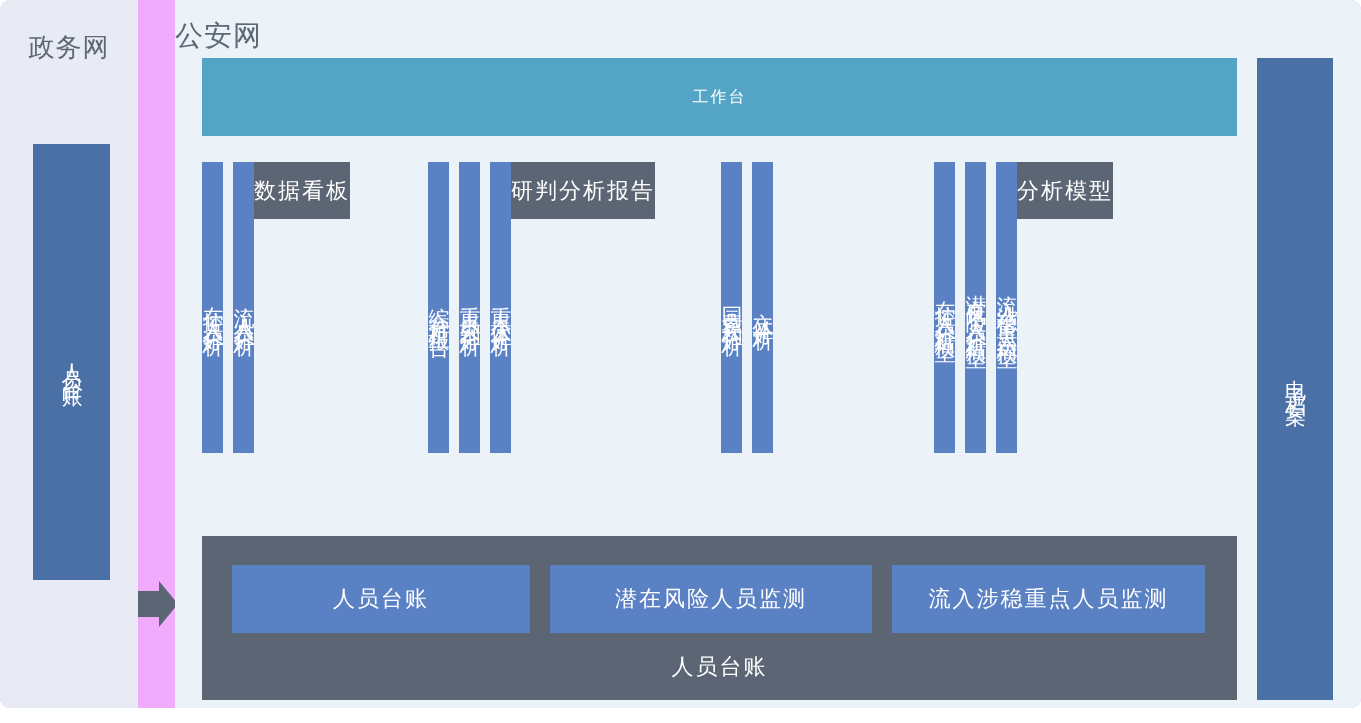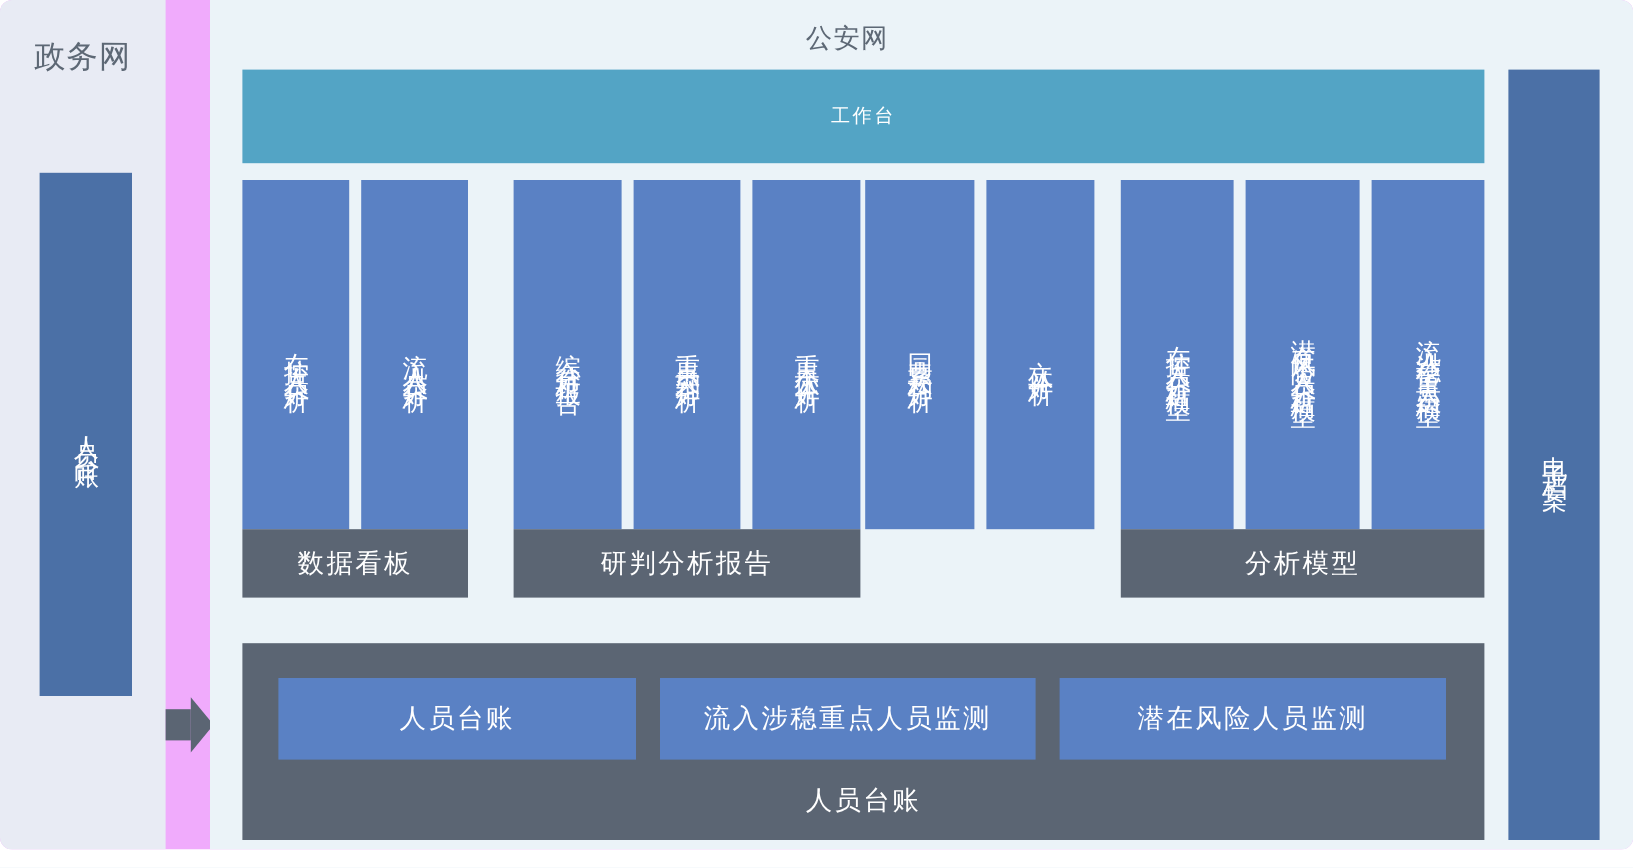--- a/index.html
+++ b/index.html
@@ -31,28 +31,28 @@
 
   
   .flow-arrow{position:absolute;left:138px;top:581px;width:40px;height:46px;
               display:flex;align-items:center;}
   .flow-arrow .shaft{width:21px;height:26px;background:var(--dark-gray);}
   .flow-arrow .head{width:0;height:0;border-top:23px solid transparent;
                     border-bottom:23px solid transparent;border-left:19px solid var(--dark-gray);}
 
   
   .police-panel{position:absolute;left:175px;top:0;width:1186px;height:723px;background:var(--panel-right-bg);}
-  .police-title{position:absolute;left:0;top:17px;width:1062px;text-align:center;
-                font-size:22px;color:var(--title-gray);letter-spacing:1px;}
+  .police-title{position:absolute;left:0;top:17px;width:1062px;
+                font-size:28px;color:var(--title-gray);letter-spacing:1px;}
   .workbench{position:absolute;left:27px;top:58px;width:1035px;height:78px;background:var(--teal);
              display:flex;align-items:center;justify-content:center;
              color:var(--white-text);font-size:16px;letter-spacing:2px;}
 
   
-  .group{position:absolute;top:150px;display:flex;flex-direction:column;}
+  .group{position:absolute;top:162px;display:flex;flex-direction:row;}
   .group .cols{display:flex;gap:10px;height:291px;}
   .group .col{flex:1;background:var(--column-blue);display:flex;align-items:center;justify-content:center;}
   .group .group-label{height:57px;background:var(--dark-gray);display:flex;align-items:center;justify-content:center;
                       color:var(--white-text);font-size:22px;letter-spacing:2px;}
   .group-1{left:27px;width:188px;}
   .group-2{left:236px;width:289px;margin-left:17px;}
   .group-3{left:546px;width:191px;}
   .group-4{left:759px;width:303px;text-align:right;}
 
   
@@ -141,22 +141,22 @@
         <div class="col">
           <span class="vtext tight">流入涉稳重点人员模型</span>
         </div>
       </div>
       <div class="group-label">分析模型</div>
     </div>
 
     <div class="bottom-section">
       <div class="bottom-buttons">
         <div class="bottom-btn b1">人员台账</div>
+        <div class="bottom-btn b2">潜在风险人员监测</div>
         <div class="bottom-btn b3">流入涉稳重点人员监测</div>
-        <div class="bottom-btn b2">潜在风险人员监测</div>
       </div>
       <div class="bottom-label">人员台账</div>
     </div>
 
     <div class="archive-bar">
       <span class="vtext">电子档案</span>
     </div>
   </div>
 
 </div>

